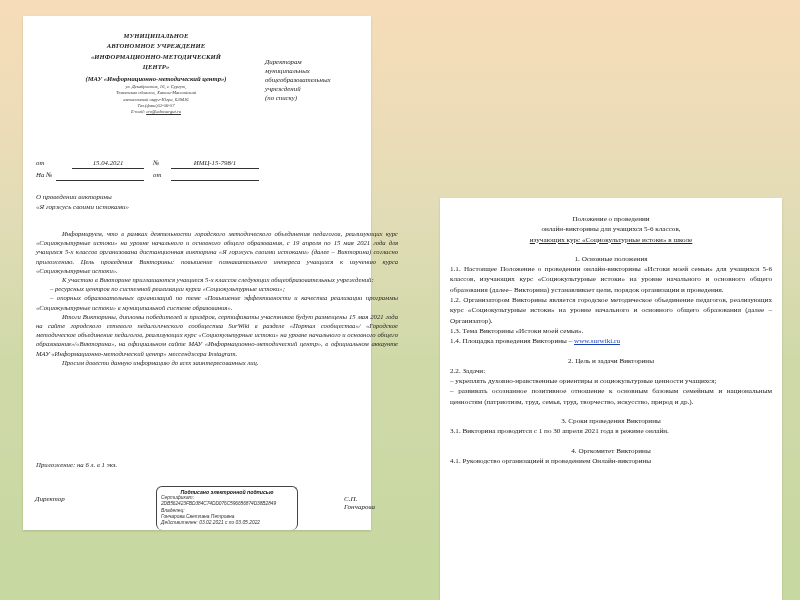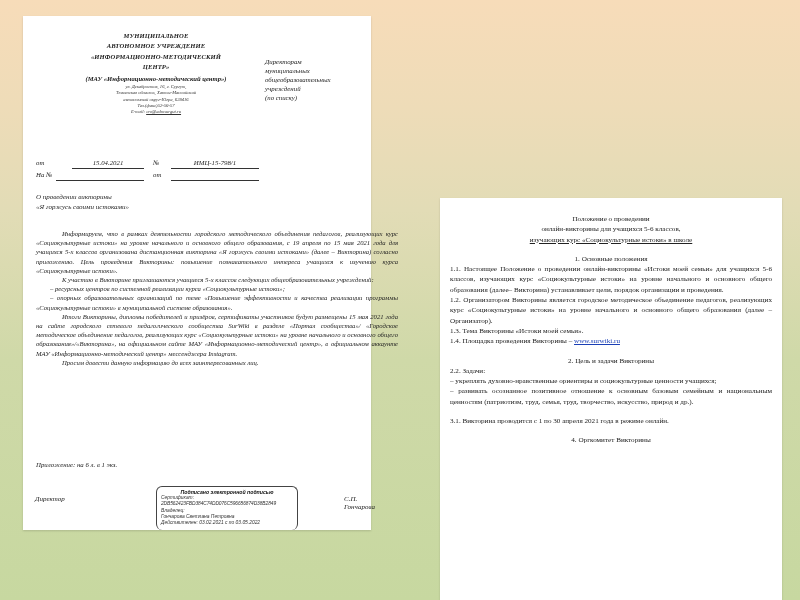--- a/index.html
+++ b/index.html
@@ -135,18 +135,20 @@
       <span>1.4. Площадка проведения Викторины – </span><span class="link">www.surwiki.ru</span>
     </p>
     <div class="gap"></div>
 
     <p class="center">2. Цель и задачи Викторины</p>
     <p>2.2. Задачи:</p>
     <p>– укреплять духовно-нравственные ориентиры и социокультурные ценности учащихся;</p>
     <p>– развивать осознанное позитивное отношение к основным базовым семейным и национальным ценностям (патриотизм, труд, семья, труд, творчество, искусство, природ и др.).</p>
     <div class="gap"></div>
 
+    <p class="center">3. Сроки проведения Викторины</p>
     <p>3.1. Викторина проводится с 1 по 30 апреля 2021 года в режиме онлайн.</p>
     <div class="gap"></div>
 
     <p class="center">4. Оргкомитет Викторины</p>
+    <p>4.1. Руководство организацией и проведением Онлайн-викторины</p>
   </div>
 </div>
 
 </body></html>

